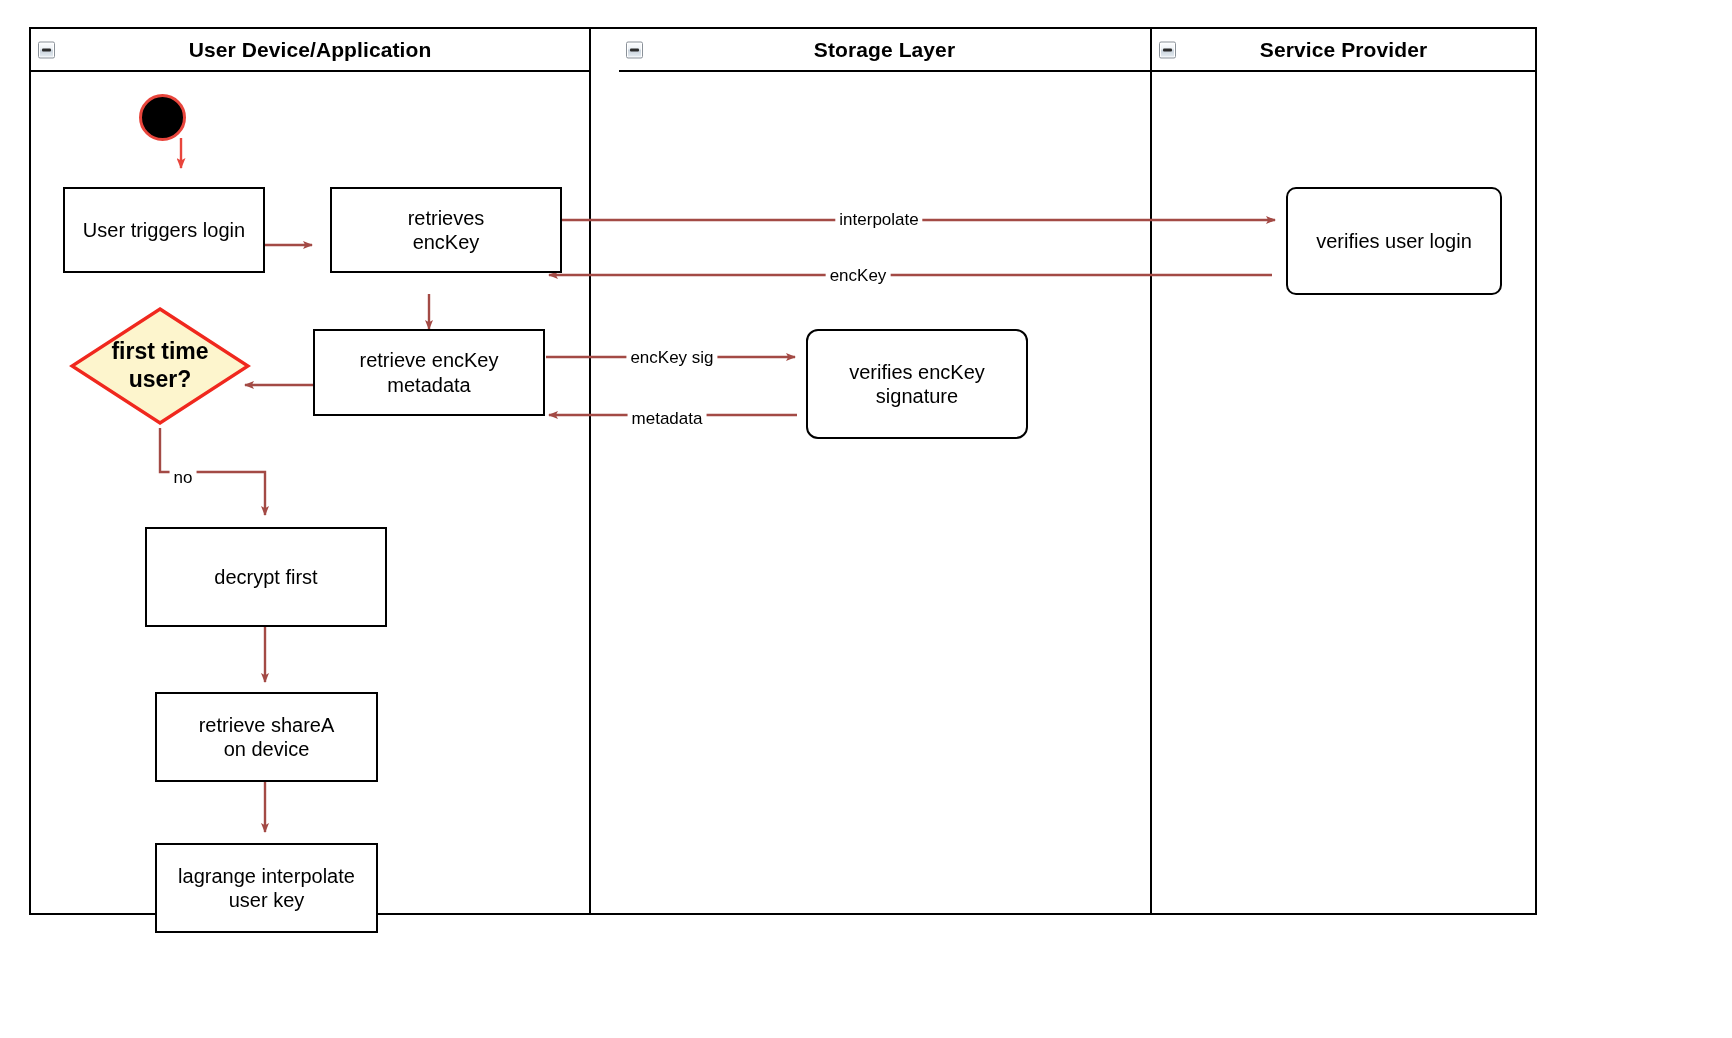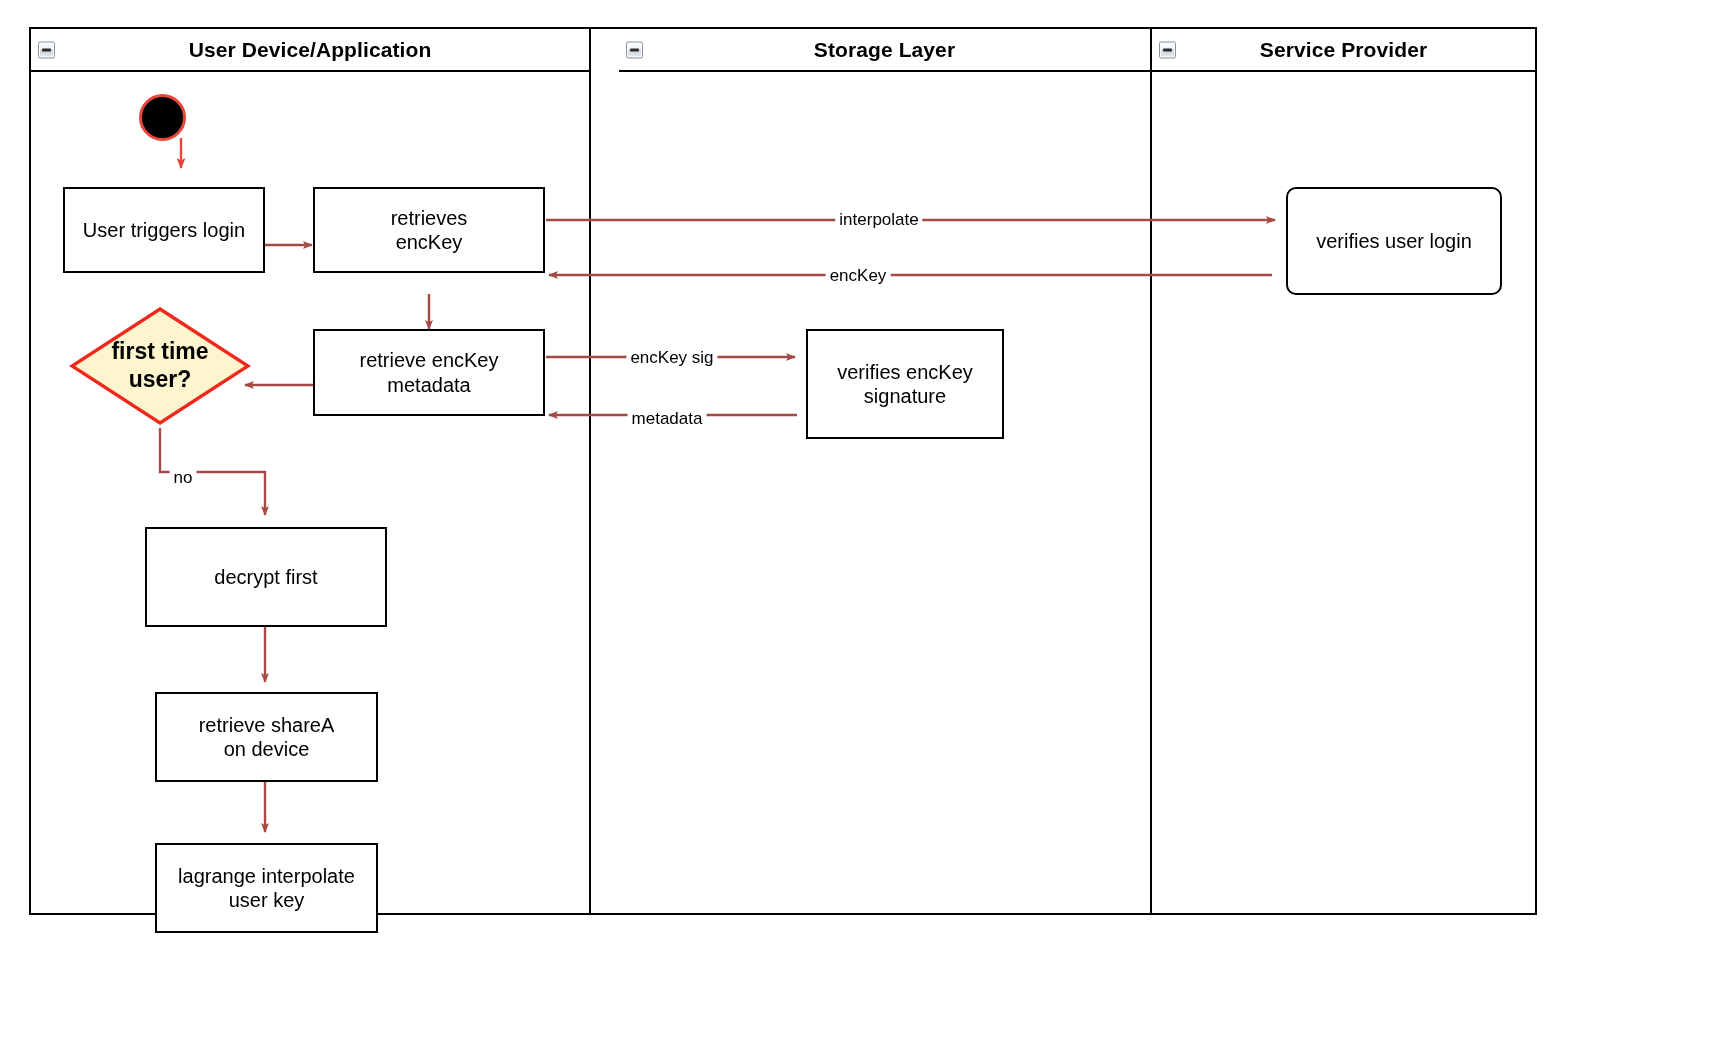--- a/index.html
+++ b/index.html
@@ -199,21 +199,21 @@
       <path d="M265,782 L265,832" marker-end="url(#ah)"></path>
     </g>
   </svg>
 
   <div class="start-node" style="left:139px; top:94px; width:47px; height:47px;"></div>
 
   <div class="node proc" style="left:63px; top:187px; width:202px; height:86px;">
     <span>User triggers login</span>
   </div>
 
-  <div class="node proc" style="left:313px; top:187px; width:232px; height:86px;">
+  <div class="node proc" style="left:330px; top:187px; width:232px; height:86px;">
     <span style="white-space:pre-line">retrieves
 encKey</span>
   </div>
 
   <div class="node proc" style="left:313px; top:329px; width:232px; height:87px;">
     <span style="white-space:pre-line">retrieve encKey
 metadata</span>
   </div>
 
   <div class="decision" style="left:69px; top:306px; width:182px; height:120px;">
@@ -231,21 +231,21 @@
   <div class="node proc" style="left:155px; top:692px; width:223px; height:90px;">
     <span style="white-space:pre-line">retrieve shareA
 on device</span>
   </div>
 
   <div class="node proc" style="left:155px; top:843px; width:223px; height:90px;">
     <span style="white-space:pre-line">lagrange interpolate
 user key</span>
   </div>
 
-  <div class="node proc" style="left:806px; top:329px; width:198px; height:110px;">
+  <div class="node proc" style="left:806px; top:329px; width:222px; height:110px;border-radius:12px;">
     <span style="white-space:pre-line">verifies encKey
 signature</span>
   </div>
 
   <div class="node proc" style="left:1286px; top:187px; width:216px; height:108px;border-radius:10px;">
     <span>verifies user login</span>
   </div>
 
   <span class="edge-label" style="left:879px; top:220px;">interpolate</span>
   <span class="edge-label" style="left:858px; top:276px;">encKey</span>

